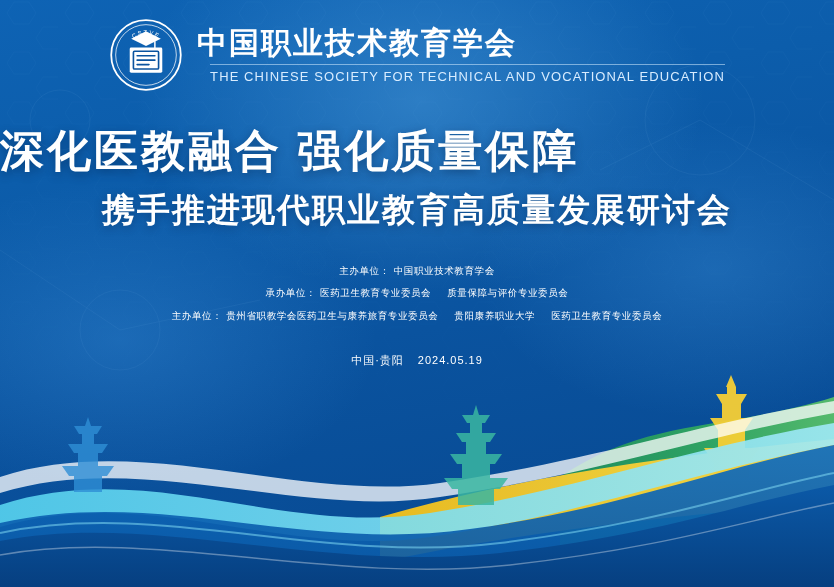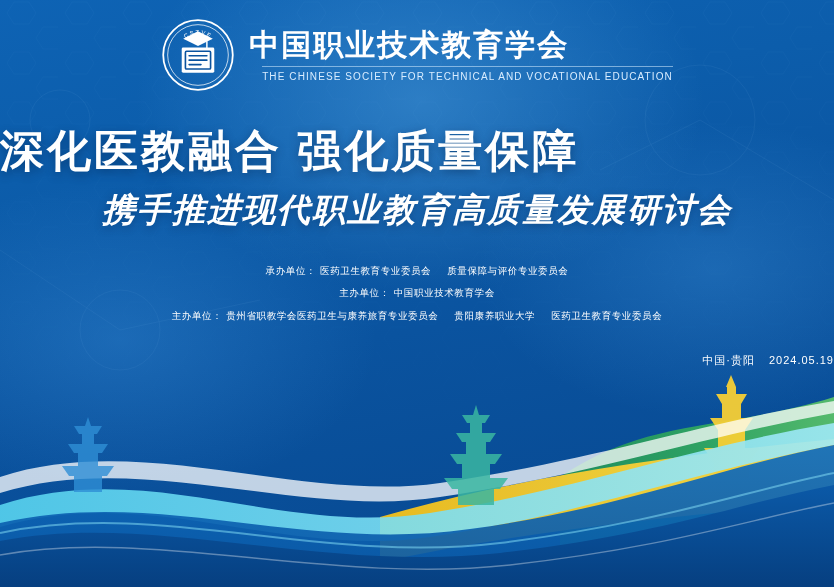--- a/index.html
+++ b/index.html
@@ -70,21 +70,21 @@
   }
   .org-cn {
     font-size: 30px;
     font-weight: bold;
     color: #ffffff;
     letter-spacing: 2px;
     line-height: 1.1;
     white-space: nowrap;
   }
   .org-en {
-    font-size: 10px;
+    font-size: 13px;
     color: #d8ecff;
     letter-spacing: 1.1px;
     white-space: nowrap;
     border-top: 1px solid rgba(210,235,255,0.55);
     padding-top: 4px;
     margin-top: 2px;
     margin-left: 13px;
   }
 
   
@@ -104,21 +104,20 @@
     position: absolute;
     top: 188px;
     width: 100%;
     text-align: center;
     font-size: 33px;
     font-weight: bold;
     color: #ffffff;
     letter-spacing: 2px;
     text-shadow: 0 2px 8px rgba(0,30,70,0.40);
     white-space: nowrap;
-    font-style: italic;
   }
 
   
   .orgs {
     position: absolute;
     top: 260px;
     width: 100%;
     text-align: center;
     color: #ffffff;
   }
@@ -128,21 +127,21 @@
     line-height: 2.35;
     white-space: nowrap;
   }
   .org-line .lbl { margin-right: 4px; }
   .org-line .gap { display: inline-block; width: 16px; }
 
   .venue {
     position: absolute;
     top: 353px;
     width: 100%;
-    text-align: right;
+    text-align: center;
     font-size: 11px;
     color: #ffffff;
     letter-spacing: 1px;
   }
   .venue .sep { display: inline-block; width: 14px; }
 
   
   .scenery {
     position: absolute;
     left: 0;
@@ -205,24 +204,24 @@
       <div class="org-cn">中国职业技术教育学会</div>
       <div class="org-en">THE CHINESE SOCIETY FOR TECHNICAL AND VOCATIONAL EDUCATION</div>
     </div>
   </div>
 
   <div class="headline">深化医教融合  强化质量保障</div>
   <div class="subline">携手推进现代职业教育高质量发展研讨会</div>
 
   <div class="orgs">
     <div class="org-line">
+      <span class="lbl">主办单位：</span><span>中国职业技术教育学会</span>
+    </div>
+    <div class="org-line">
       <span class="lbl">承办单位：</span><span>医药卫生教育专业委员会</span><span class="gap"></span><span>质量保障与评价专业委员会</span>
-    </div>
-    <div class="org-line">
-      <span class="lbl">主办单位：</span><span>中国职业技术教育学会</span>
     </div>
     <div class="org-line">
       <span class="lbl">主办单位：</span><span>贵州省职教学会医药卫生与康养旅育专业委员会</span><span class="gap"></span><span>贵阳康养职业大学</span><span class="gap"></span><span>医药卫生教育专业委员会</span>
     </div>
   </div>
 
   <div class="venue">
     <span>中国·贵阳</span><span class="sep"></span><span>2024.05.19</span>
   </div>
 

